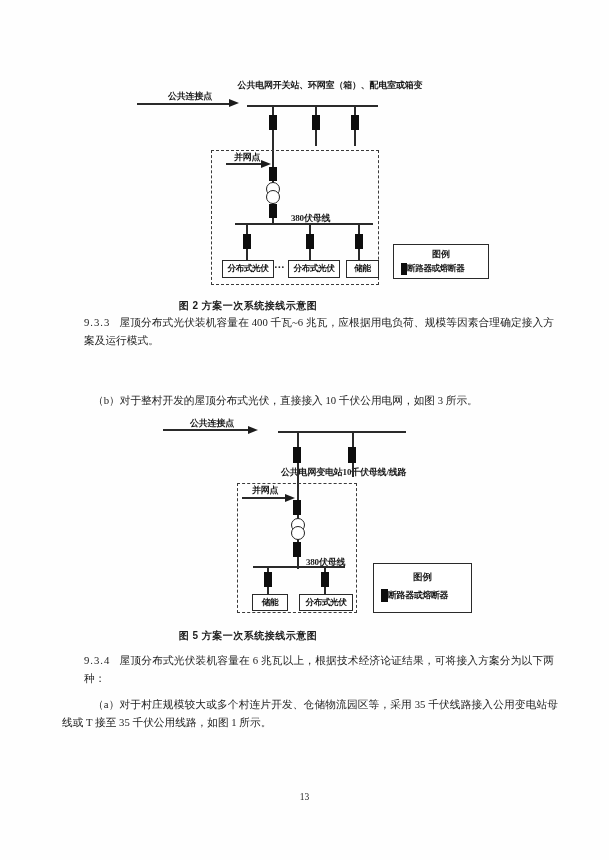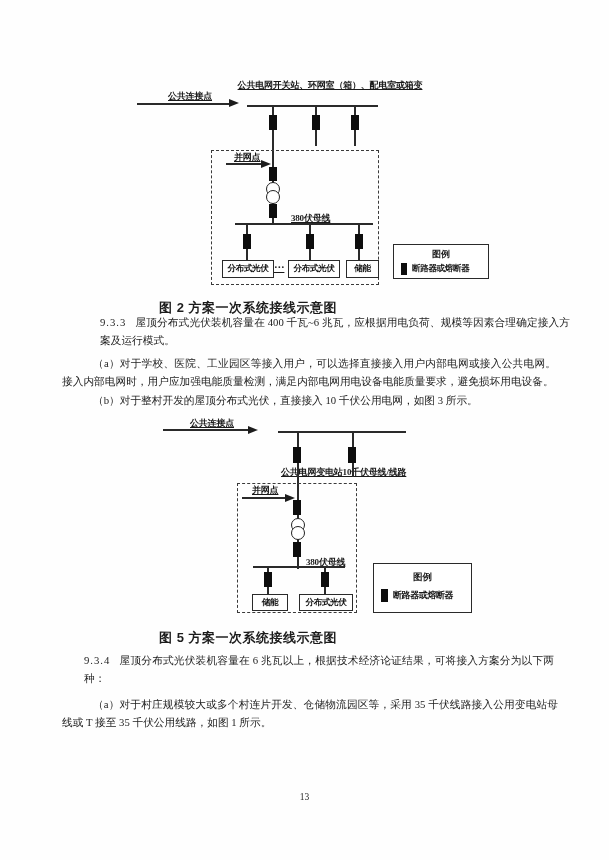--- a/index.html
+++ b/index.html
@@ -9,30 +9,30 @@
   }
   
   .hl{position:absolute;background:#2a2a2a;height:1.5px;}
   .hl.bus{height:2px;}
   .vl{position:absolute;background:#2a2a2a;width:1.5px;}
   .breaker{position:absolute;background:#0d0d0d;width:8px;}
   .ahead{position:absolute;width:0;height:0;border-top:4.5px solid transparent;
          border-bottom:4.5px solid transparent;border-left:10px solid #1c1c1c;}
   .dashbox{position:absolute;border:1.6px dashed #3a3a3a;background:transparent;}
   .circle{position:absolute;width:12px;height:12px;border:1.5px solid #222;border-radius:50%;background:#fff;}
-  .dlbl{position:absolute;font-size:9px;font-weight:700;letter-spacing:-0.2px;white-space:nowrap;color:#1a1a1a;text-decoration:underline;}
+  .dlbl{position:absolute;font-size:9px;font-weight:700;letter-spacing:-0.2px;white-space:nowrap;color:#1a1a1a;}
   .dlbl.ctr{text-align:center;white-space:normal;}
   .nodebox{position:absolute;border:1.2px solid #2a2a2a;background:#fff;display:flex;align-items:center;
            justify-content:center;font-size:8.6px;font-weight:700;letter-spacing:-0.4px;white-space:nowrap;color:#111;}
   .legend{position:absolute;border:1.2px solid #2a2a2a;background:#fff;}
   .legend-title{text-align:center;font-size:9px;font-weight:700;margin-top:3px;color:#1a1a1a;}
-  .legend-row{display:flex;align-items:center;gap:5px;padding-left:7px;margin-top:2px;}
+  .legend-row{display:flex;align-items:center;padding-left:7px;margin-top:2px;}
   .legend-row .txt{font-size:8.6px;font-weight:700;letter-spacing:-0.4px;color:#1a1a1a;white-space:nowrap;}
   .swatch{display:inline-block;width:7px;height:13px;background:#0d0d0d;}
-  .caption{position:absolute;left:0;width:496px;text-align:center;font-size:13px;font-weight:700;
+  .caption{position:absolute;left:0;width:496px;text-align:center;font-size:10px;font-weight:700;
            font-family:"Liberation Sans","DejaVu Sans",sans-serif;letter-spacing:0.5px;color:#1c1c1c;}
   
   .para{position:absolute;font-size:10.7px;line-height:18.4px;text-align:justify;color:#1c1c1c;}
   .para .num{margin-right:9px;letter-spacing:1px;}
   .indent{text-indent:31px;}
   .pageno{position:absolute;left:0;width:609px;text-align:center;font-size:9.5px;color:#2a2a2a;}
 </style>
 </head>
 <body>
 
@@ -80,23 +80,22 @@
   <div class="legend" style="left:393px;top:244px;width:94px;height:33px;">
     <div class="legend-title">图例</div>
     <div class="legend-row">
       <span class="swatch" style="width:6px;height:12px;"></span>
       <span class="txt">断路器或熔断器</span>
     </div>
   </div>
 
   <div class="caption" style="top:299px;">图 2 方案一次系统接线示意图</div>
 
-  <p class="para" style="left:100px;top:313px;width:470px;margin:0;"><span class="num">9.3.3</span><span>屋顶分布式光伏装机容量在 400 千瓦~6 兆瓦，应根据用电负荷、规模等因素合理确定接入方案及运行模式。</span></p>
+  <p class="para" style="left:84px;top:313px;width:470px;margin:0;"><span class="num">9.3.3</span><span>屋顶分布式光伏装机容量在 400 千瓦~6 兆瓦，应根据用电负荷、规模等因素合理确定接入方案及运行模式。</span></p>
 
-  <p class="para indent" style="left:62px;top:354px;width:494px;margin:0;">（a）对于学校、医院、工业园区等接入用户，可以选择直接接入用户内部电网或接入公共电网。接入内部电网时，用户应加强电能质量检测，满足内部电网用电设备电能质量要求，避免损坏用电设备。</p>
 
   <p class="para indent" style="left:62px;top:391px;width:494px;margin:0;">（b）对于整村开发的屋顶分布式光伏，直接接入 10 千伏公用电网，如图 3 所示。</p>
 
   <div class="dlbl" style="left:190px;top:417px;">公共连接点</div>
   <div class="hl" style="left:163px;top:429px;width:86px;"></div>
   <div class="ahead" style="left:248px;top:425.5px;"></div>
 
   <div class="dlbl" style="left:281px;top:420px;margin-top:46px;">公共电网变电站10千伏母线/线路</div>
   <div class="hl bus" style="left:278px;top:431px;width:128px;"></div>
 

